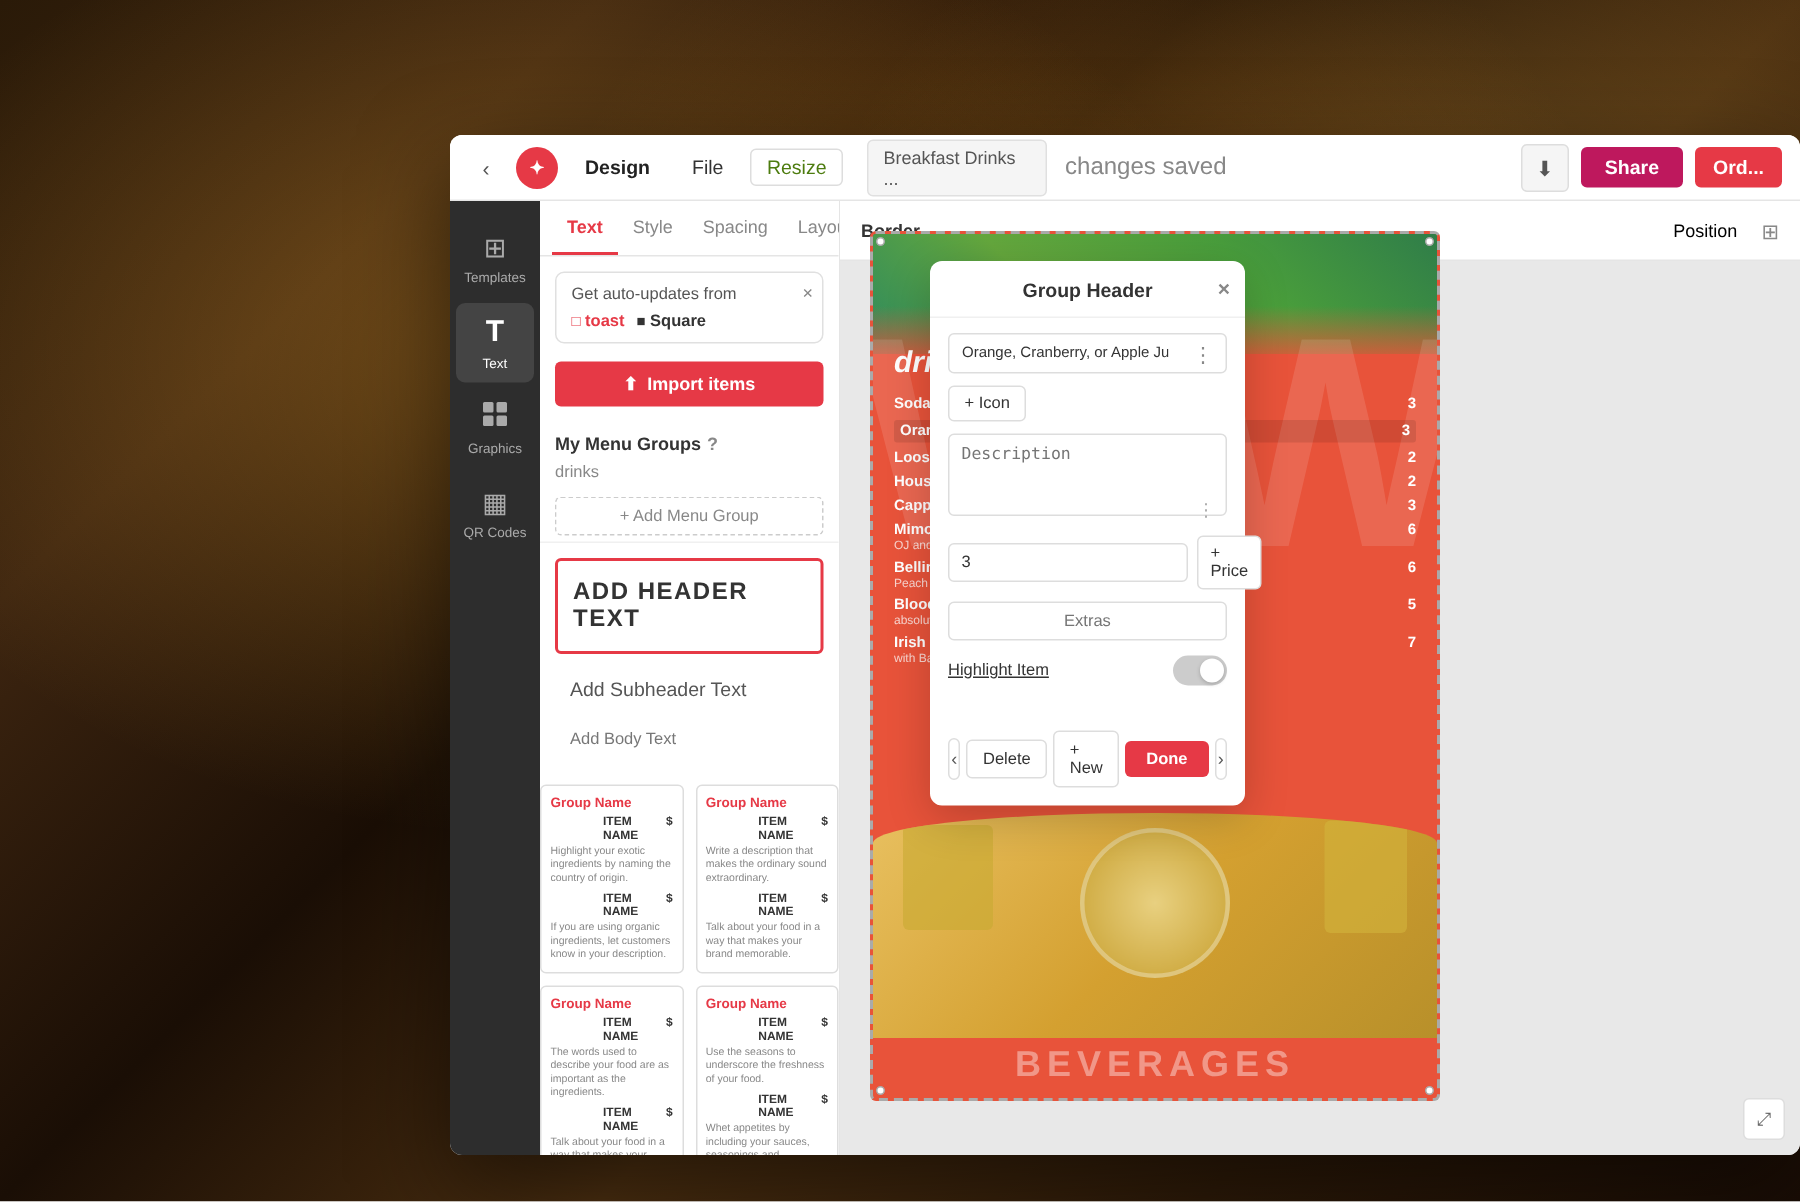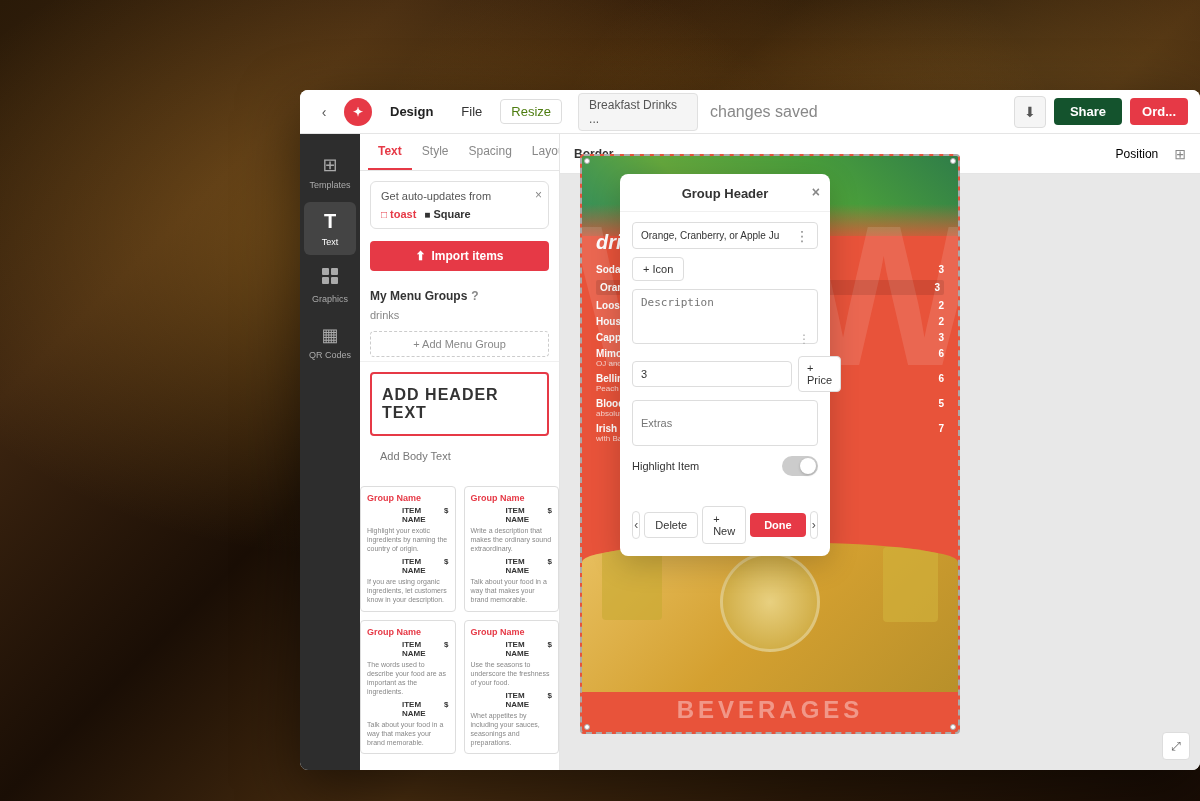--- a/index.html
+++ b/index.html
@@ -87,21 +87,21 @@
     }
     .nav-right { margin-left: auto; display: flex; gap: 8px; align-items: center; }
     .download-btn {
       width: 32px; height: 32px;
       background: #f5f5f5; border: 1px solid #ddd;
       border-radius: 4px; display: flex; align-items: center; justify-content: center;
       cursor: pointer; font-size: 14px; color: #555;
     }
     .share-btn {
       padding: 6px 16px;
-      background: #14532d; color: white;
+      background: #be185d; color: white;
       border-radius: 4px; font-size: 13px; font-weight: 600;
       cursor: pointer;
     }
     .order-btn {
       padding: 6px 12px;
       background: #e63946; color: white;
       border-radius: 4px; font-size: 13px; font-weight: 600;
       cursor: pointer;
     }
 
@@ -402,28 +402,29 @@
       flex: 1; border: 1px solid #ddd; border-radius: 4px;
       padding: 6px 8px; font-size: 11px; color: #333; outline: none;
     }
     .add-price-btn {
       padding: 5px 8px; background: white;
       border: 1px solid #ddd; border-radius: 4px;
       font-size: 11px; color: #333; cursor: pointer;
     }
     .extras-input {
       width: 100%; border: 1px solid #ddd; border-radius: 4px;
-      padding: 16px 8px; font-size: 11px; color: #aaa; outline: none;
+      padding: 6px 8px; font-size: 11px; color: #aaa; outline: none;
       margin-bottom: 10px;
+      text-align: center;
     }
     .highlight-row {
       display: flex; justify-content: space-between; align-items: center;
       margin-bottom: 12px;
     }
-    .highlight-label { font-size: 11px; color: #333; }
+    .highlight-label { font-size: 11px; color: #333; text-decoration: underline; }
     .toggle {
       width: 36px; height: 20px; background: #ccc; border-radius: 10px;
       position: relative; cursor: pointer;
     }
     .toggle-knob {
       width: 16px; height: 16px; background: white; border-radius: 50%;
       position: absolute; top: 2px; right: 2px;
       box-shadow: 0 1px 3px rgba(0,0,0,0.2);
     }
     .modal-footer {
@@ -548,20 +549,21 @@
 
       <div class="my-menu-groups">
         <span>My Menu Groups</span>
         <span style="font-size:12px;color:#888;">?</span>
       </div>
       <div class="group-name-label">drinks</div>
       <div class="add-menu-group-btn">+ Add Menu Group</div>
 
       <div class="header-text-section">
         <div class="header-text-box">ADD HEADER TEXT</div>
+        <div class="subheader-text-box">Add Subheader Text</div>
         <div class="body-text-box">Add Body Text</div>
       </div>
 
       <div class="group-layouts">
 
         <div class="layout-card">
           <div class="grp-name">Group Name</div>
           <div class="item-row">
             <span class="item-name">ITEM NAME</span>
             <span class="item-price">$</span>

